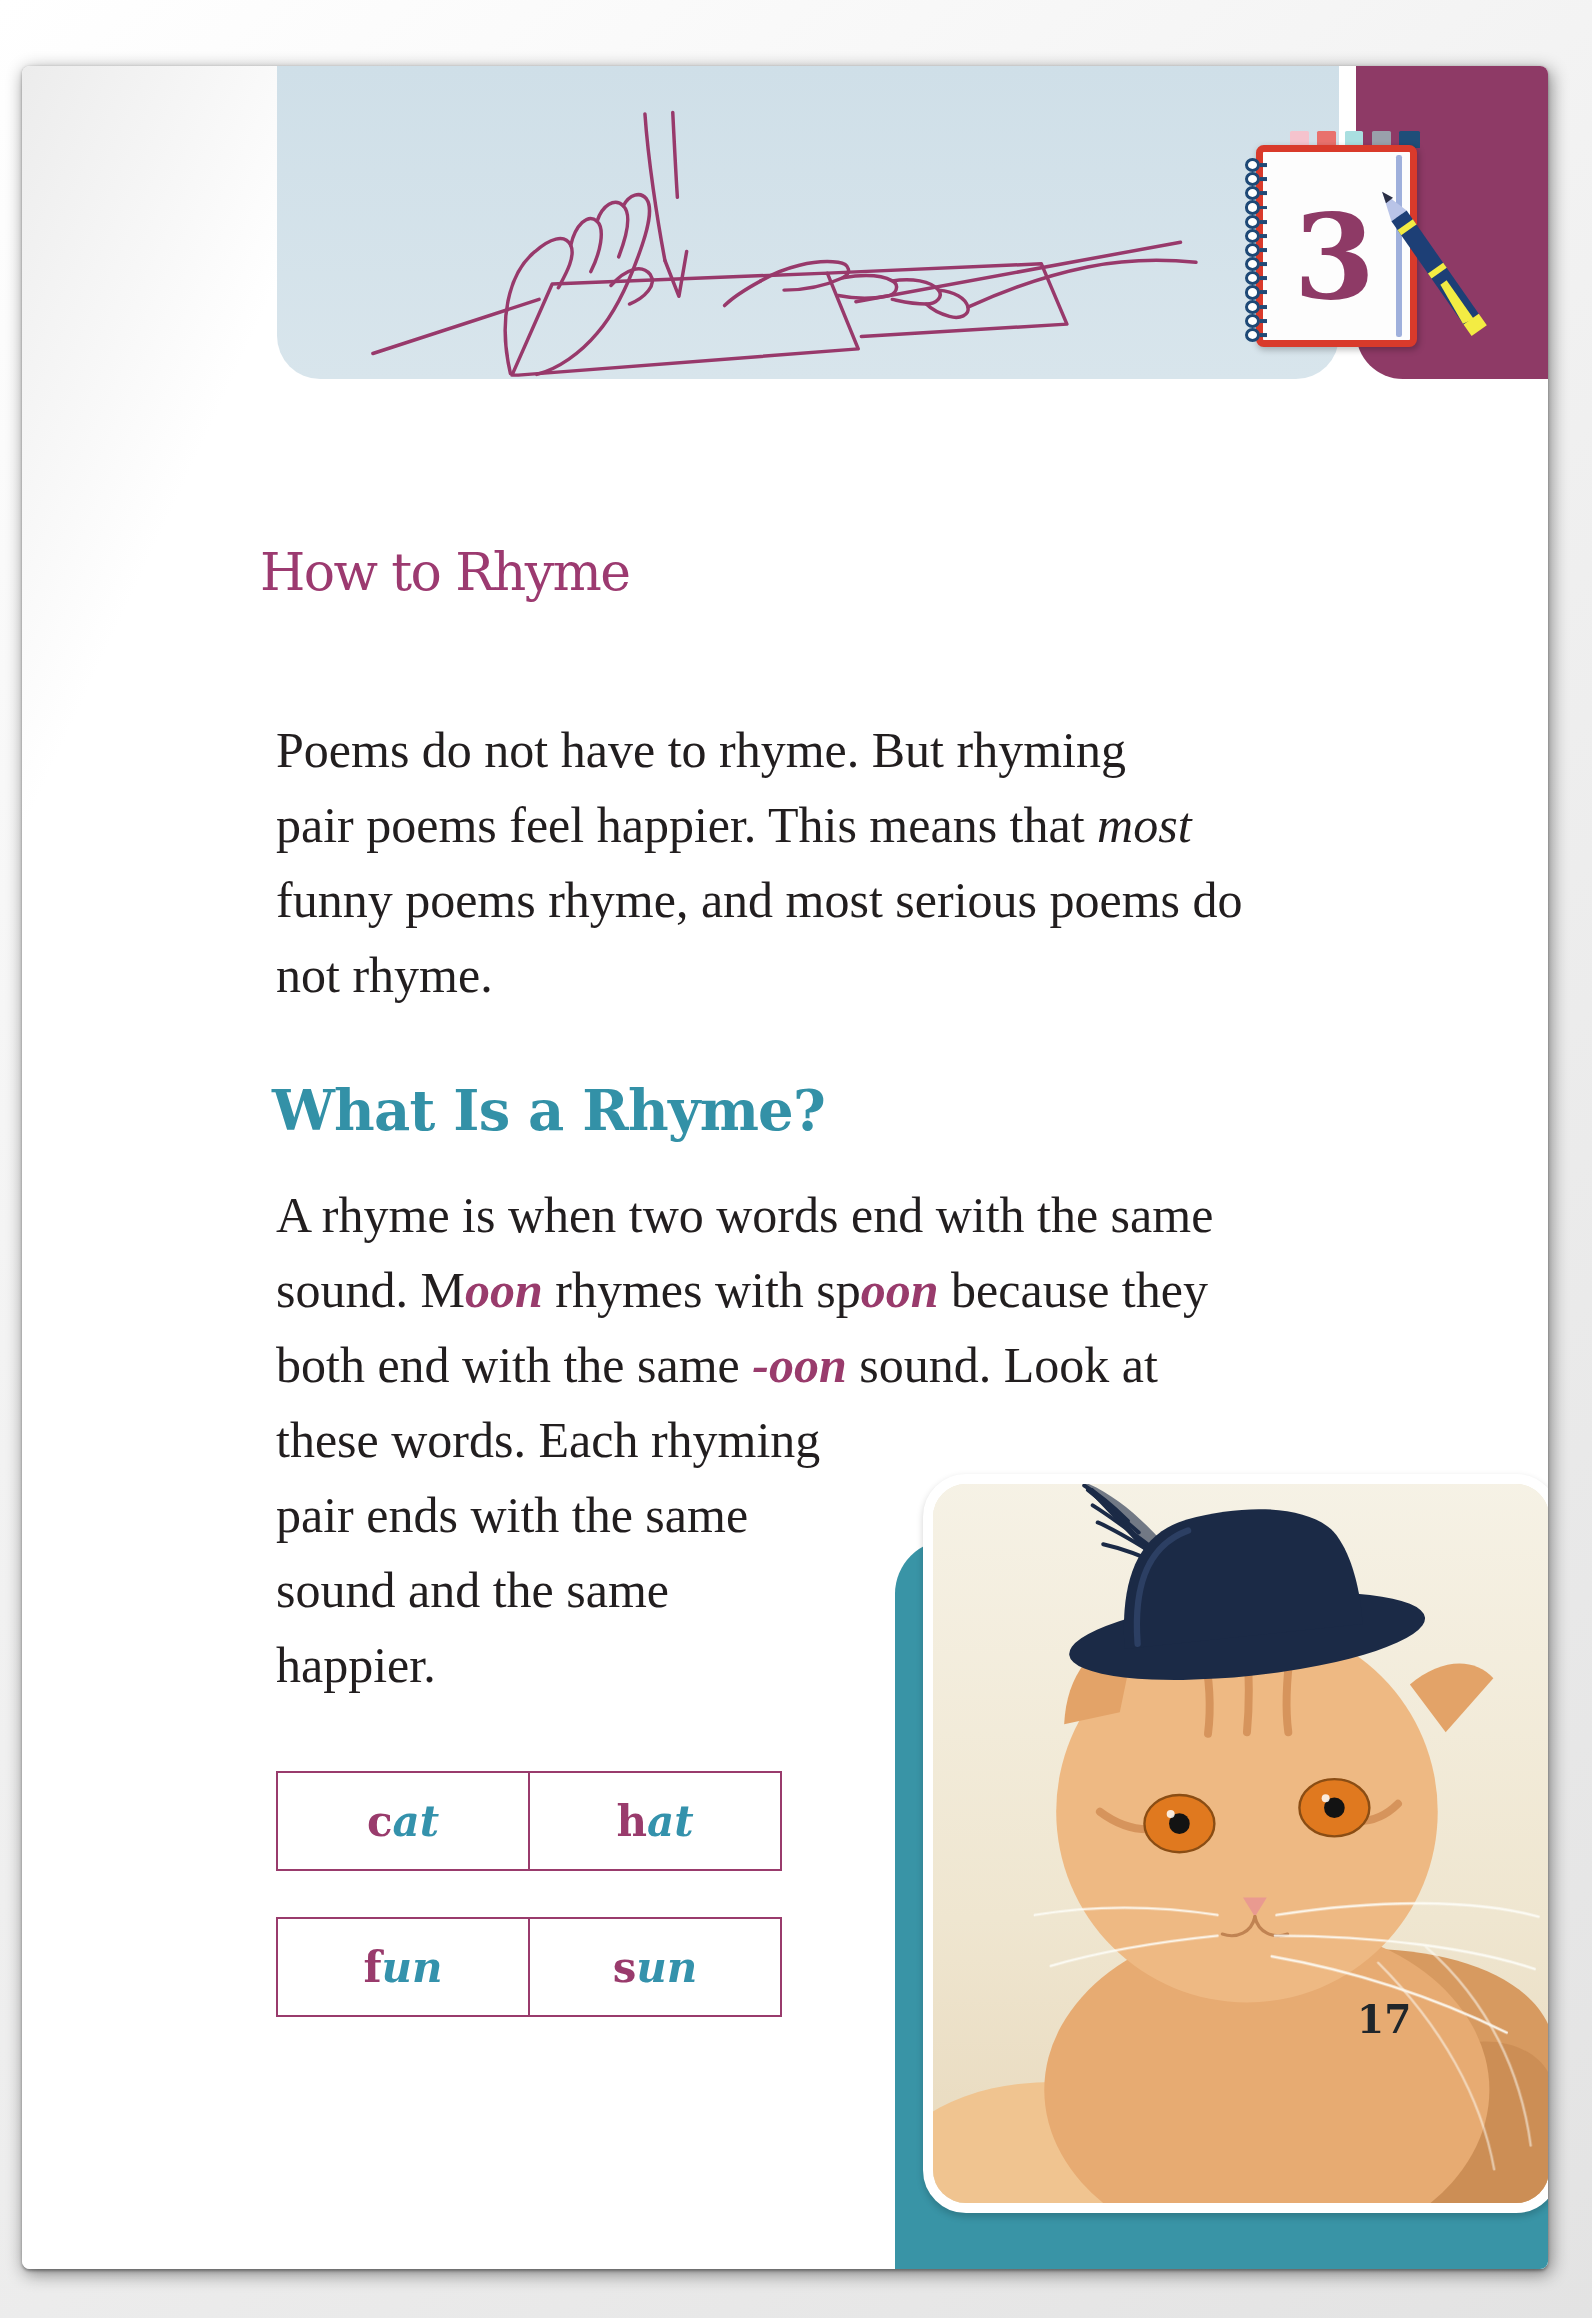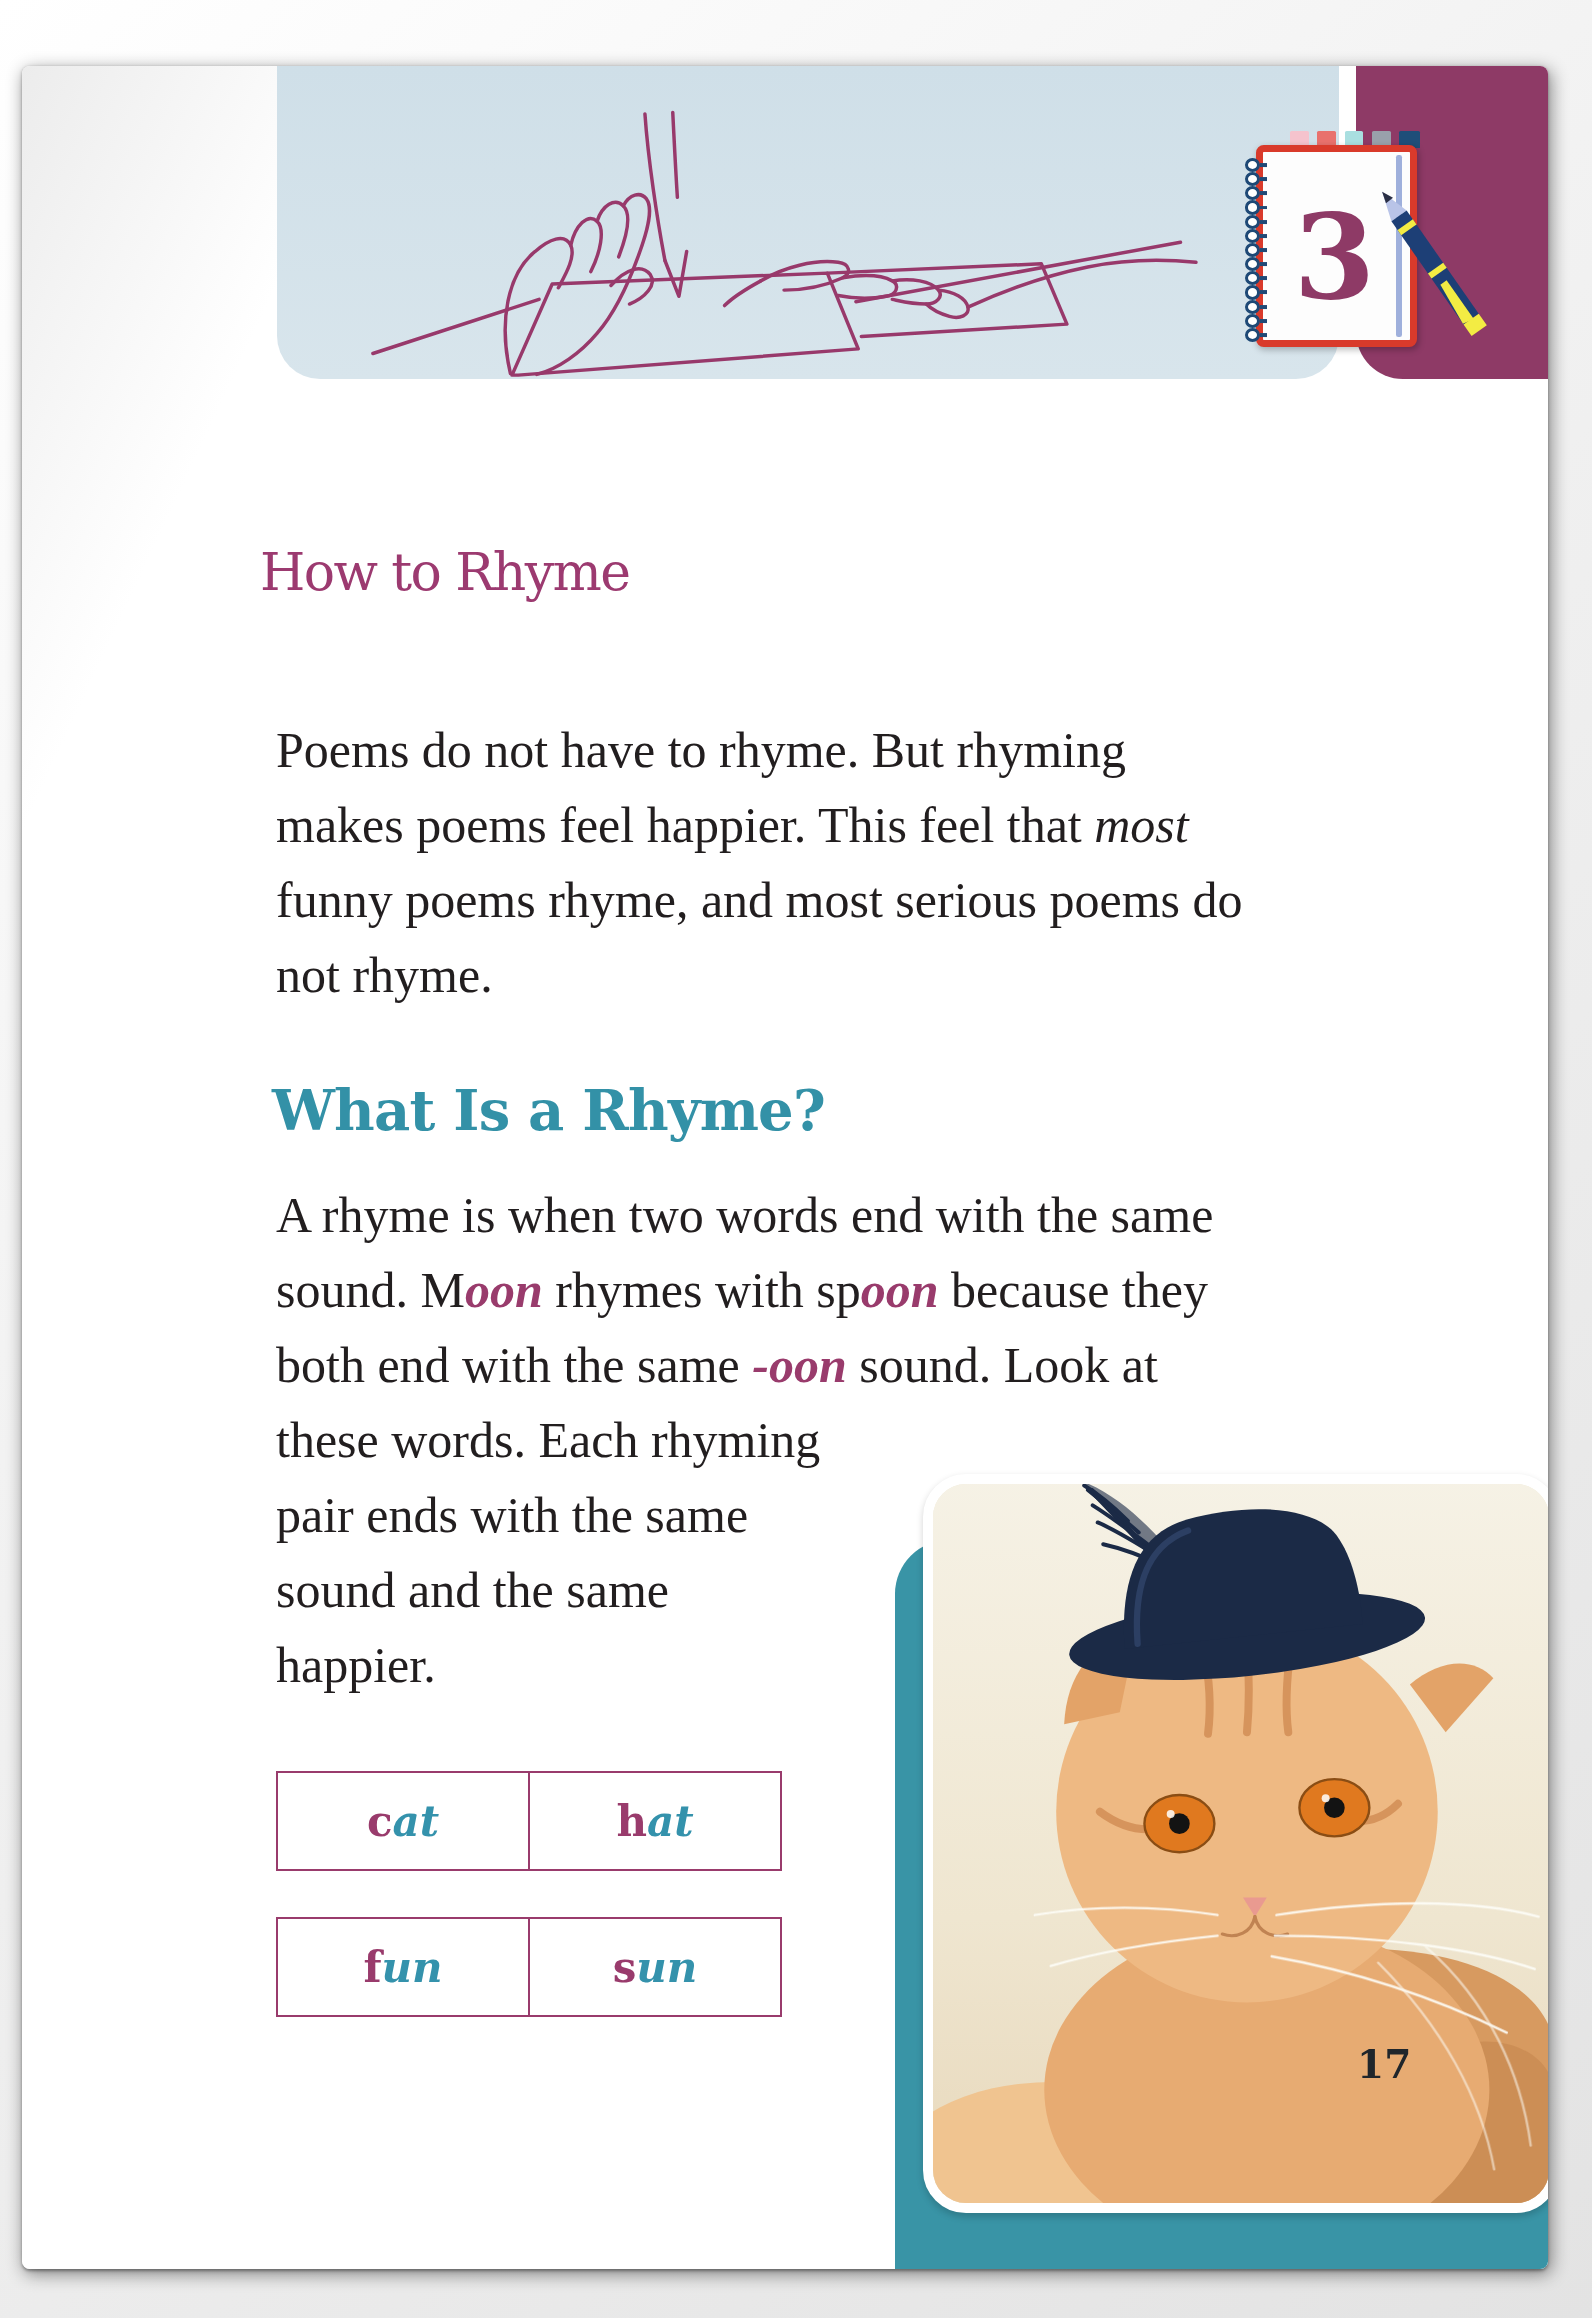--- a/index.html
+++ b/index.html
@@ -77,21 +77,21 @@
     background:#3994a6;border-radius:54px 0 0 0;
   }
   .cat-photo{
     position:absolute;left:901px;top:1408px;right:-11px;height:739px;
     border:10px solid #ffffff;border-radius:43px;box-sizing:border-box;
     overflow:hidden;background:#f1ecdc;
     box-shadow:0 3.1px 7.8px rgba(0,0,0,.18);
   }
   .cat-photo svg{display:block;width:100%;height:100%;}
   .page-num{
-    position:absolute;left:1335px;top:1975px;
+    position:absolute;left:1335px;top:1930px;
     font-family:"DejaVu Serif", serif;font-weight:bold;font-size:39px;color:#20262b;
   }
 </style>
 </head>
 <body>
 
 <div class="page">
 
   <div class="header-blue">
     <svg class="lineart" viewBox="0 0 1366 405">
@@ -153,21 +153,21 @@
     <polygon points="69,91.5 88.6,77.7 93.2,84.3 73.6,98.1" fill="#f3ec43"></polygon>
     <polygon points="108,147.3 127.6,133.5 132.2,140.1 112.6,153.9" fill="#f3ec43"></polygon>
     <polygon points="124,162 132,156 167,206 153,212" fill="#f3ec43"></polygon>
     <polygon points="153.8,212.9 173.4,199.1 183.8,213.9 164.2,227.7" fill="#f3ec43"></polygon>
   </svg>
 
   <div class="title">How to Rhyme</div>
 
   <div class="body-block intro">
     <div class="body-line"><span>Poems do not have to rhyme. But rhyming</span></div>
-    <div class="body-line"><span>makes poems feel happier. This feel that </span><span class="seg-i">most</span></div>
+    <div class="body-line"><span>pair poems feel happier. This means that </span><span class="seg-i">most</span></div>
     <div class="body-line"><span>funny poems rhyme, and most serious poems do</span></div>
     <div class="body-line"><span>not rhyme.</span></div>
   </div>
 
   <div class="h2">What Is a Rhyme?</div>
 
   <div class="body-block section-text">
     <div class="body-line"><span>A rhyme is when two words end with the same</span></div>
     <div class="body-line"><span>sound. M</span><span class="seg-rhyme">oon</span><span> rhymes with sp</span><span class="seg-rhyme">oon</span><span> because they</span></div>
     <div class="body-line"><span>both end with the same </span><span class="seg-rhyme">-oon</span><span> sound. Look at</span></div>

